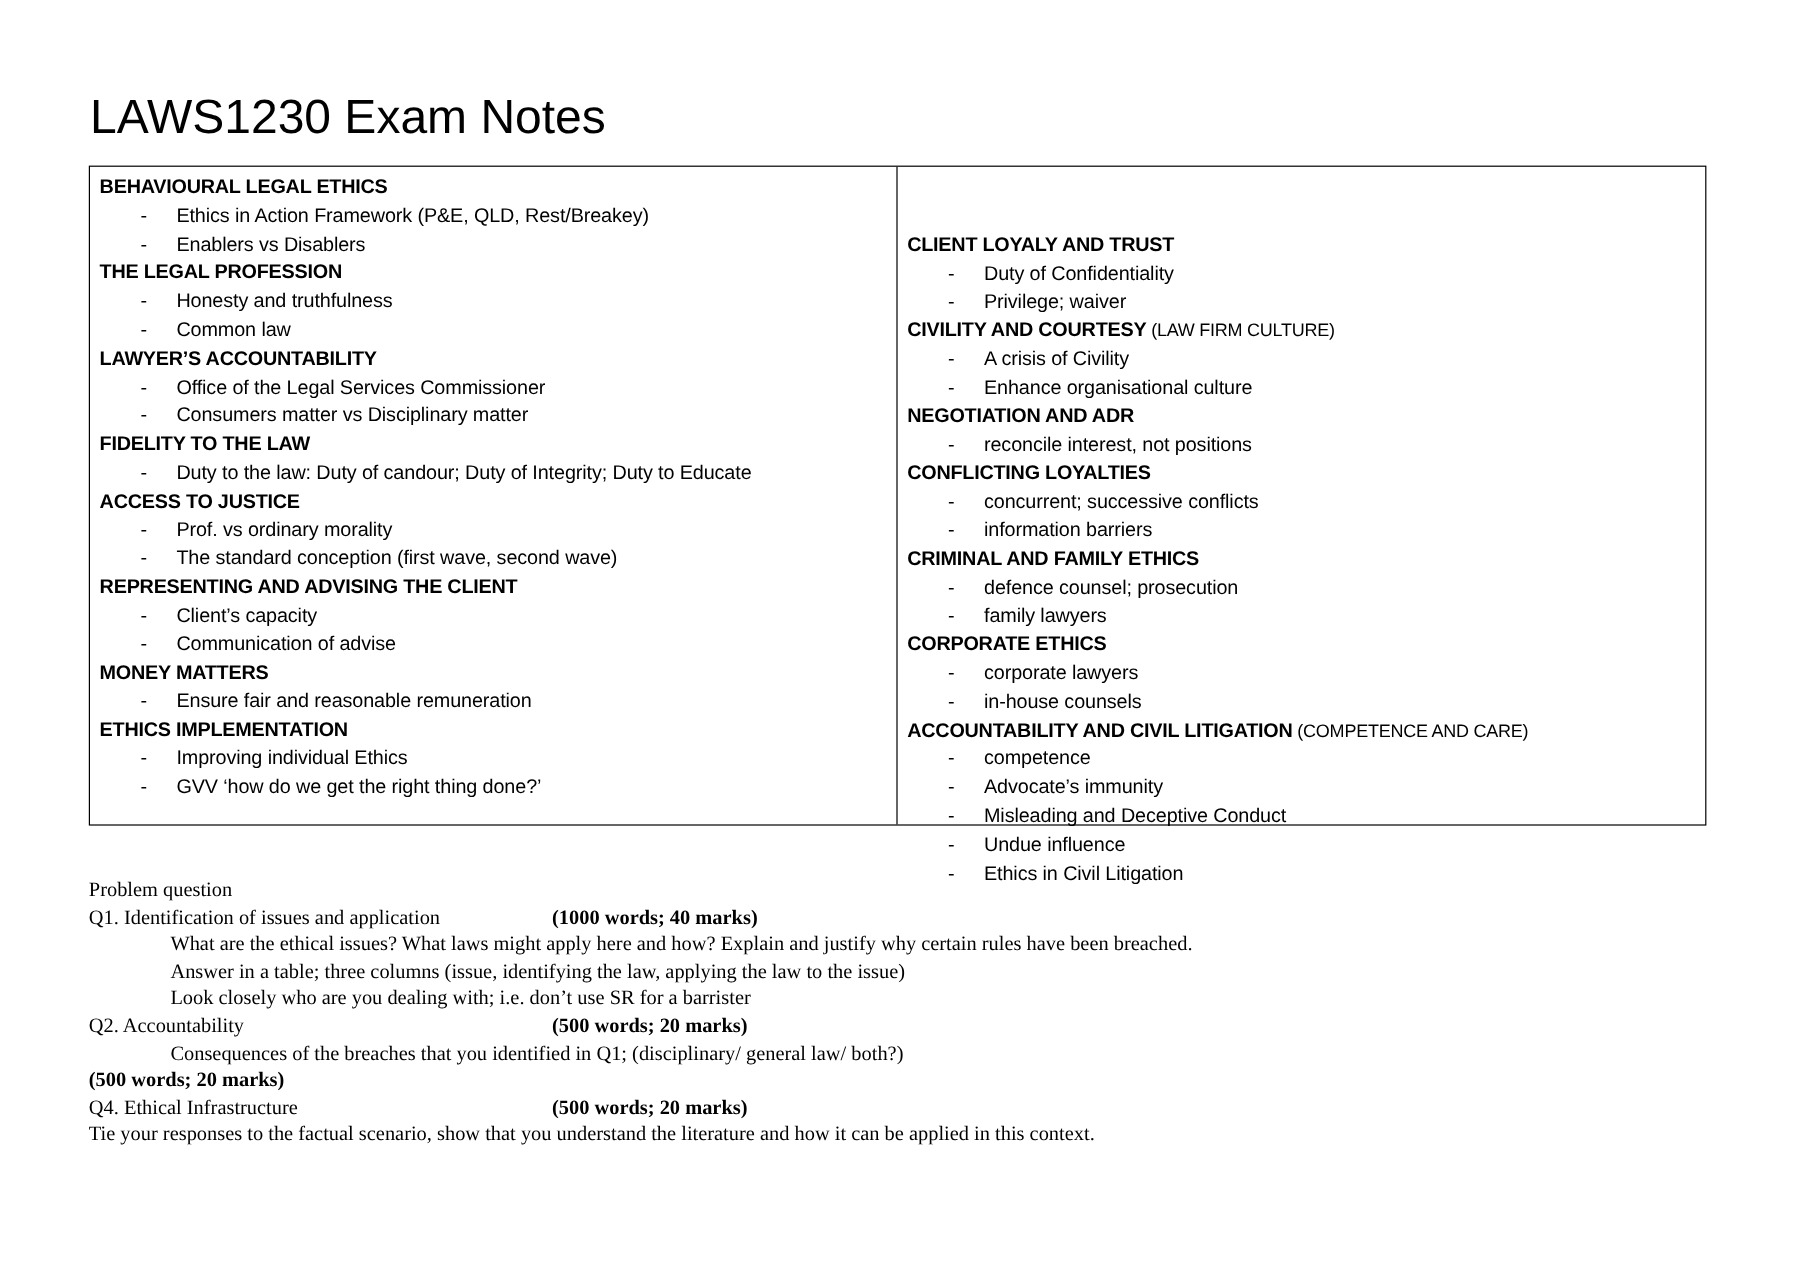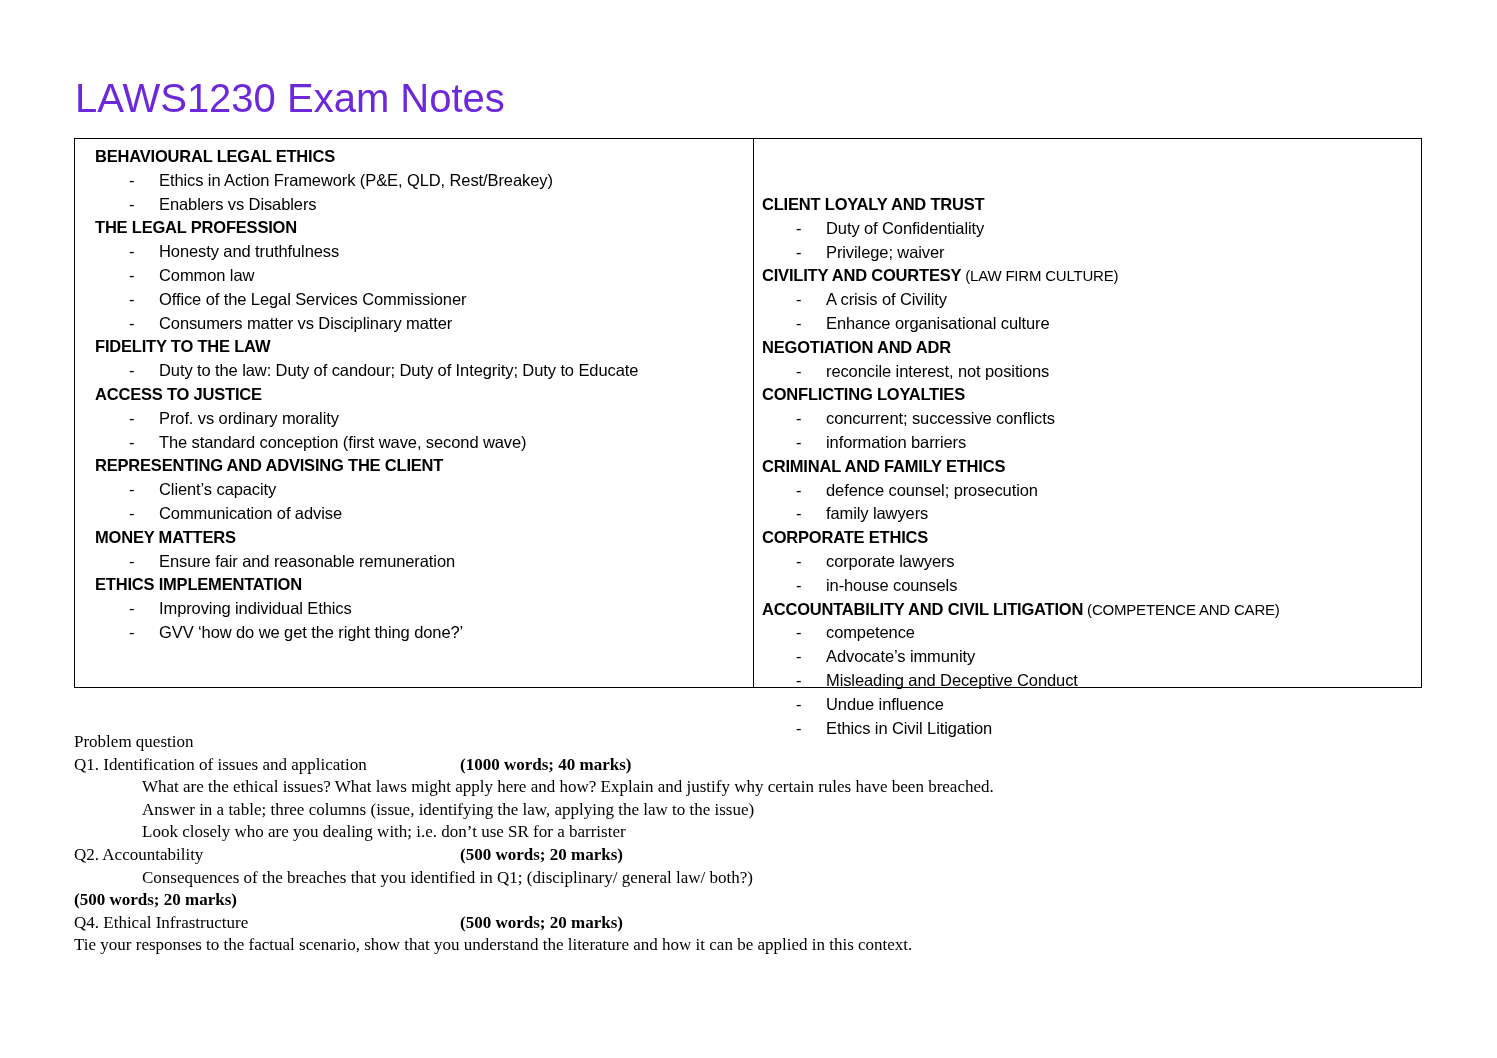--- a/index.html
+++ b/index.html
@@ -22,33 +22,32 @@
     height: 1058px;
   }
   .doc-title {
     position: absolute;
     left: 75px;
     top: 76px;
     font-family: "Liberation Sans", sans-serif;
     font-size: 40px;
     font-weight: 400;
     letter-spacing: 0px;
-    color: #6d28d9;
+    color: #000000;
     white-space: nowrap;
   }
   .outline-table {
     position: absolute;
     left: 74px;
     top: 138px;
     width: 1348px;
     height: 550px;
     border: 1.5px solid #000;
     box-sizing: border-box;
     display: flex;
-    padding-left: 12px;
   }
   .col {
     box-sizing: border-box;
     padding: 6px 8px 0 8px;
   }
   .col-left {
     width: 50%;
     border-right: 1.5px solid #000;
   }
   .col-right {
@@ -133,20 +132,21 @@
         </div>
         <div class="sec-head"><span>THE LEGAL PROFESSION</span></div>
         <div class="bullet-row">
           <span class="bullet-dash">-</span>
           <span class="bullet-text">Honesty and truthfulness</span>
         </div>
         <div class="bullet-row">
           <span class="bullet-dash">-</span>
           <span class="bullet-text">Common law</span>
         </div>
+        <div class="sec-head"><span>LAWYER’S ACCOUNTABILITY</span></div>
         <div class="bullet-row">
           <span class="bullet-dash">-</span>
           <span class="bullet-text">Office of the Legal Services Commissioner</span>
         </div>
         <div class="bullet-row">
           <span class="bullet-dash">-</span>
           <span class="bullet-text">Consumers matter vs Disciplinary matter</span>
         </div>
         <div class="sec-head"><span>FIDELITY TO THE LAW</span></div>
         <div class="bullet-row">

